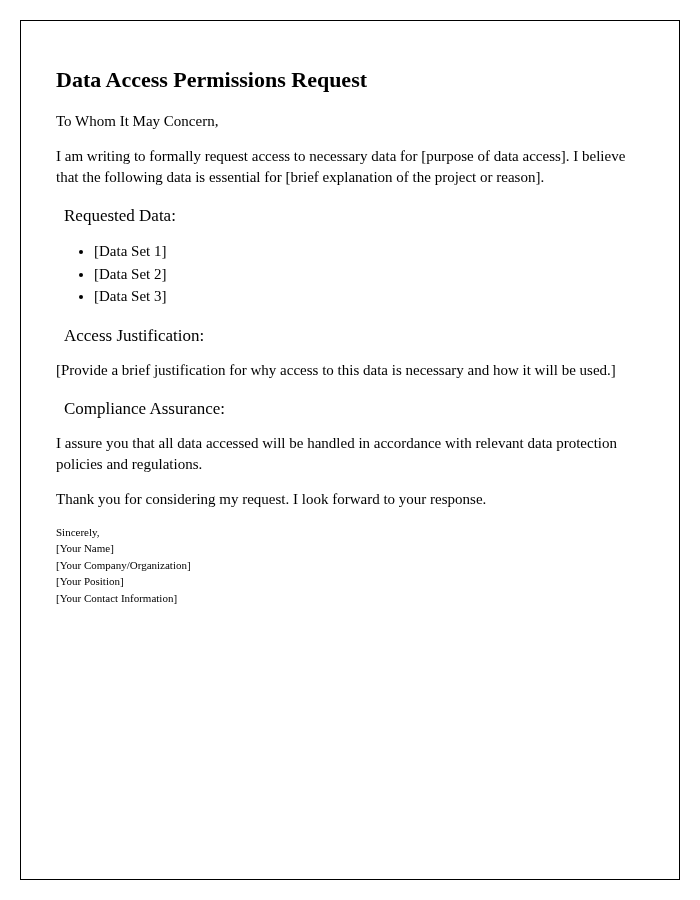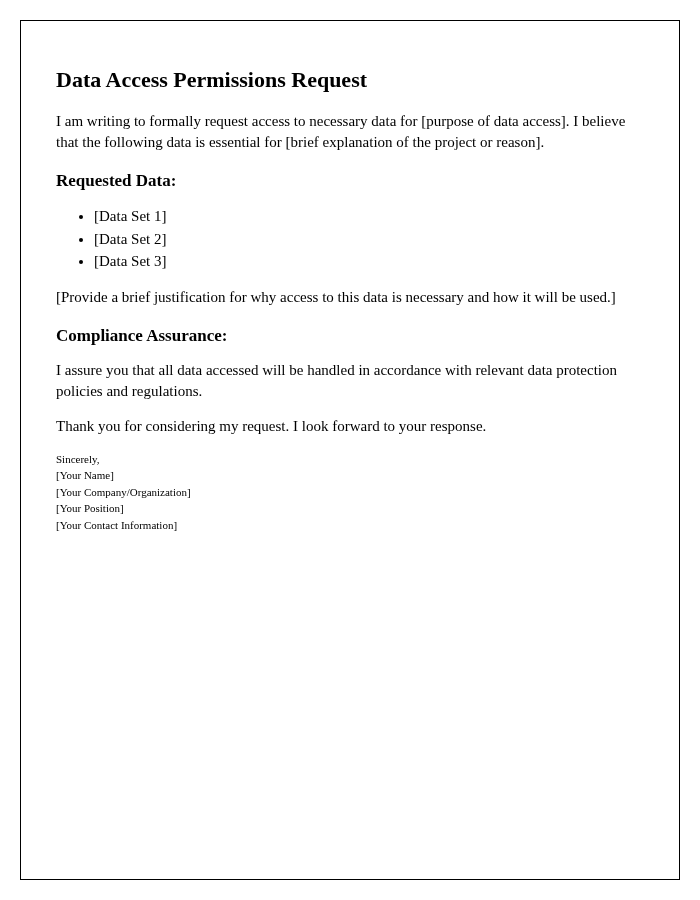--- a/index.html
+++ b/index.html
@@ -21,23 +21,24 @@
       padding: 30px 35px;
     }
     h1 {
       font-size: 22px;
       font-weight: bold;
       margin-bottom: 18px;
       margin-top: 16px;
     }
     h2 {
       font-size: 17px;
-      font-weight: bold;
+      font-weight: normal;
       margin-top: 18px;
       margin-bottom: 14px;
+      margin-left: 8px;
     }
     p {
       font-size: 15px;
       line-height: 1.4;
       margin-bottom: 14px;
     }
     ul {
       margin-left: 38px;
       margin-bottom: 14px;
     }
@@ -49,30 +50,32 @@
       font-size: 11px;
       line-height: 1.5;
     }
   </style>
 </head>
 <body>
 
 <div class="document-frame">
   <h1>Data Access Permissions Request</h1>
 
+  <p>To Whom It May Concern,</p>
 
   <p>I am writing to formally request access to necessary data for [purpose of data access]. I believe that the following data is essential for [brief explanation of the project or reason].</p>
 
   <h2>Requested Data:</h2>
   <ul>
     <li>[Data Set 1]</li>
     <li>[Data Set 2]</li>
     <li>[Data Set 3]</li>
   </ul>
 
+  <h2>Access Justification:</h2>
   <p>[Provide a brief justification for why access to this data is necessary and how it will be used.]</p>
 
   <h2>Compliance Assurance:</h2>
   <p>I assure you that all data accessed will be handled in accordance with relevant data protection policies and regulations.</p>
 
   <p>Thank you for considering my request. I look forward to your response.</p>
 
   <div class="signature-block">
     <div>Sincerely,</div>
     <div>[Your Name]</div>

